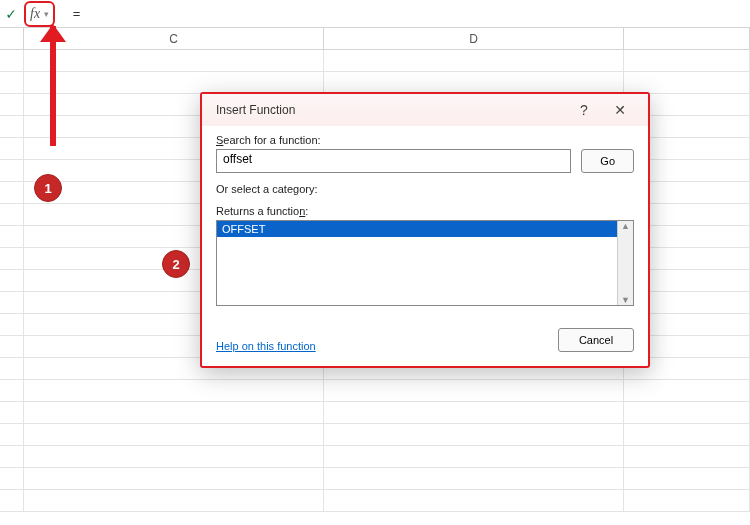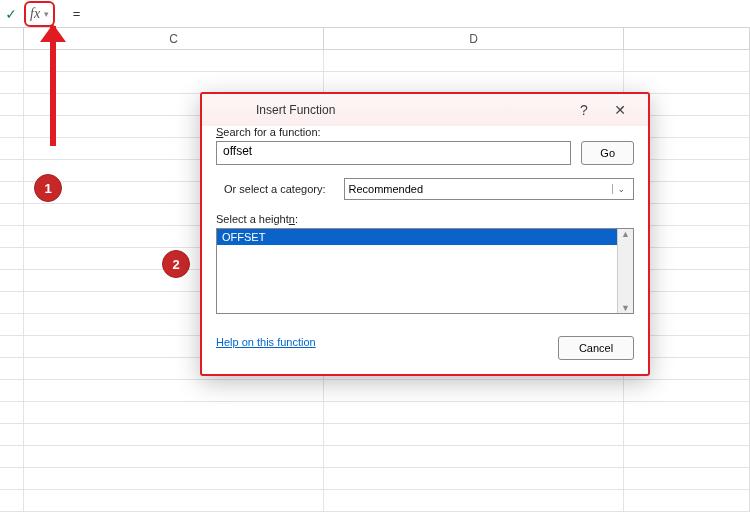--- a/index.html
+++ b/index.html
@@ -28,37 +28,37 @@
     .arrow-head { width: 0; height: 0; border-left: 13px solid transparent; border-right: 13px solid transparent; border-bottom: 18px solid #e11b22; position: absolute; top: -2px; left: 0; }
     
     
     .badge { position: absolute; width: 28px; height: 28px; border-radius: 50%; background: #c62828; color: #fff; display: flex; align-items: center; justify-content: center; font-weight: bold; font-size: 13px; border: 1px solid #a51f1f; z-index: 6; }
     .badge.b1 { left: 34px; top: 174px; }
     .badge.b2 { left: 162px; top: 250px; }
     
     
     .dialog { position: absolute; left: 200px; top: 92px; width: 450px; background: #fff; border: 2px solid #e11b22; border-radius: 3px; box-shadow: 0 6px 24px rgba(0,0,0,.25); z-index: 10; }
     .titlebar { display: flex; align-items: center; padding: 8px 10px 8px 14px; background: linear-gradient(#fdf6f6, #fceeee); }
-    .titlebar-title { flex: 1; font-size: 12px; color: #333; margin-left: 40px; }
+    .titlebar-title { flex: 1; font-size: 12px; color: #333; }
     .titlebar-btn { width: 36px; text-align: center; font-size: 14px; color: #444; }
-    .dlg-body { padding: 0 14px 12px 14px; }
+    .dlg-body { padding: 8px 14px 12px 14px; }
     .label { font-size: 11px; color: #222; margin-bottom: 3px; }
     .label .ul { text-decoration: underline; }
     .row { display: flex; align-items: center; gap: 10px; margin-bottom: 10px; }
     .txt { border: 1px solid #888; height: 24px; padding: 2px 6px; font-size: 12px; flex: 1; background: #fff; }
     .btn { border: 1px solid #888; border-radius: 3px; background: #fafafa; height: 24px; padding: 0 18px; font-size: 11px; display: flex; align-items: center; justify-content: center; }
     .sel { border: 1px solid #888; height: 22px; flex: 1; padding: 1px 4px; font-size: 11px; display: flex; align-items: center; justify-content: space-between; background: #fff; }
     .sel-caret { font-size: 9px; color: #555; padding: 0 4px; border-left: 1px solid #aaa; }
     .listbox { border: 1px solid #888; height: 86px; position: relative; background: #fff; display: flex; }
     .list-items { flex: 1; }
     .list-item { background: #0a63c9; color: #fff; font-size: 11px; padding: 2px 5px; }
     .list-scroll { width: 16px; background: #f0f0f0; border-left: 1px solid #ccc; display: flex; flex-direction: column; justify-content: space-between; align-items: center; color: #888; font-size: 9px; }
     .synopsis { font-size: 11px; margin: 10px 2px 32px 2px; color: #222; }
     .synopsis b { font-weight: bold; }
-    .footer { display: flex; align-items: flex-start; padding: 10px 14px 14px 14px; }
+    .footer { display: flex; align-items: flex-end; padding: 10px 14px 14px 14px; }
     .link { color: #0066cc; font-size: 11px; text-decoration: underline; flex: 1; }
     .btn-primary { border: 1.5px solid #0a63c9; background: #fff; color: #222; width: 76px; height: 24px; border-radius: 3px; margin-right: 8px; display: flex; align-items: center; justify-content: center; font-size: 11px; }
     .btn-secondary { border: 1px solid #888; background: #fafafa; width: 76px; height: 24px; border-radius: 3px; display: flex; align-items: center; justify-content: center; font-size: 11px; }
   </style>
 </head>
 <body>
 
 <div class="formula-bar">
   <div class="fb-btn">
       <span class="check">✓</span>
@@ -224,27 +224,23 @@
   <div class="dlg-body">
     <div class="label"><span class="ul">S</span><span>earch for a function:</span></div>
     <div class="row">
       <div class="txt">offset</div>
       <div class="btn">
           <span class="ul">G</span>
           <span>o</span>
         </div>
     </div>
     <div class="row">
-      <div class="label" style="margin:8px">Or select a category:</div>
-      <div class="sel">
-        <span>Recommended</span>
-        <span class="sel-caret">⌄</span>
-      </div>
-    </div>
-    <div class="label"><span>Select a height</span><span class="ul">n</span><span>:</span></div>
+      <div class="label" style="margin:0">Or select a category:</div>
+    </div>
+    <div class="label"><span>Returns a functio</span><span class="ul">n</span><span>:</span></div>
     <div class="listbox">
       <div class="list-items">
         <div class="list-item">OFFSET</div>
       </div>
       <div class="list-scroll">
         <span>▲</span>
         <span>▼</span>
       </div>
     </div>
   </div>

